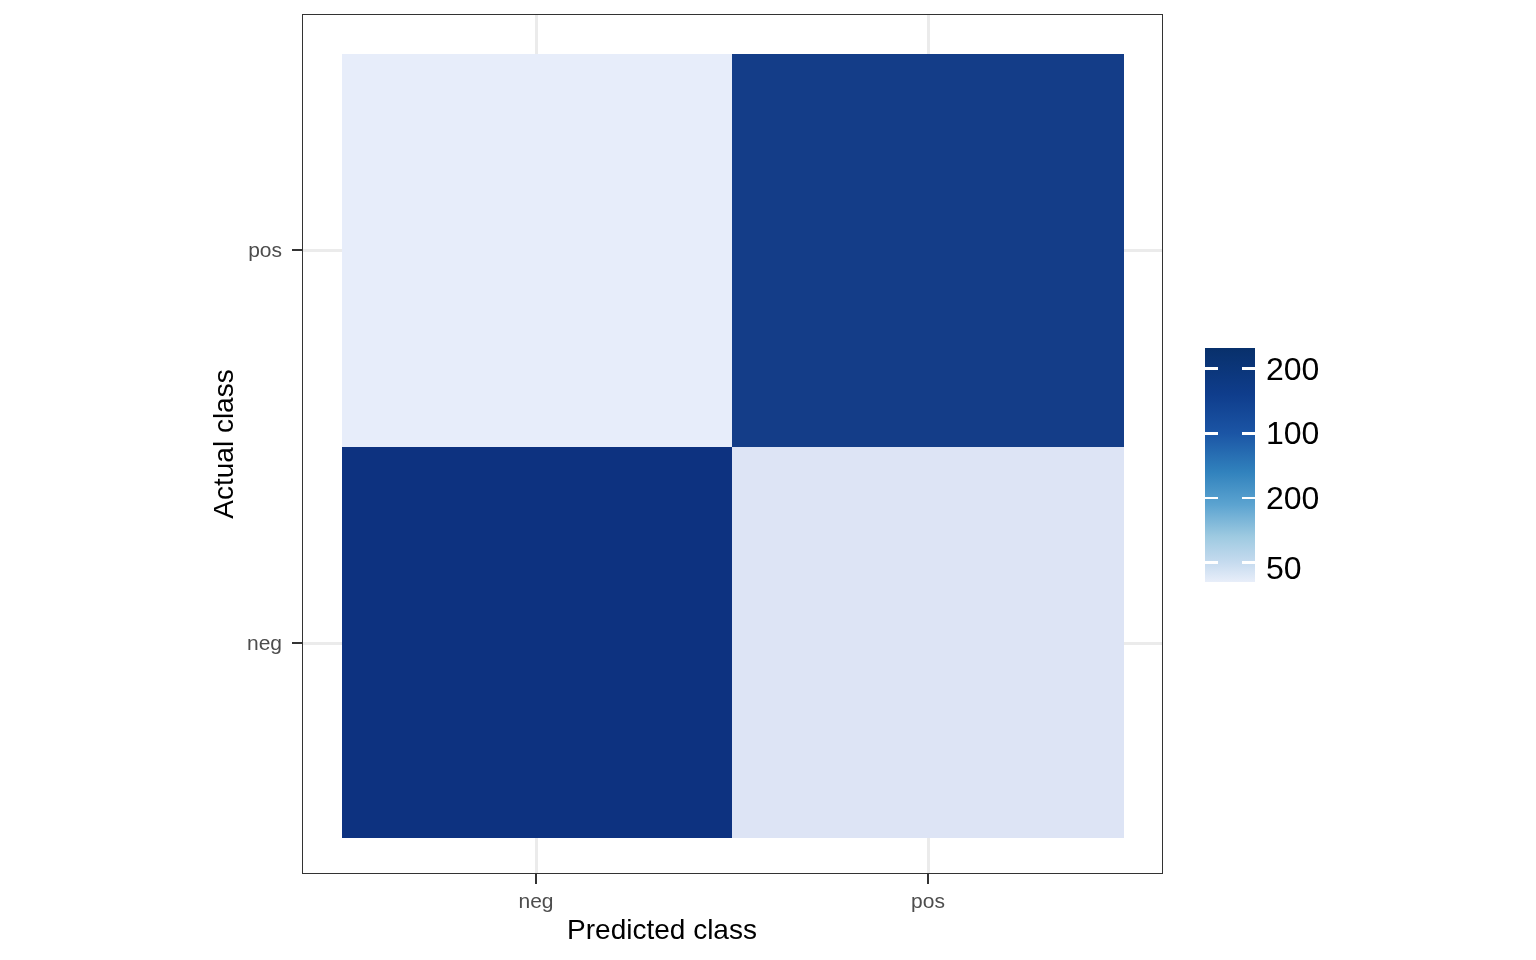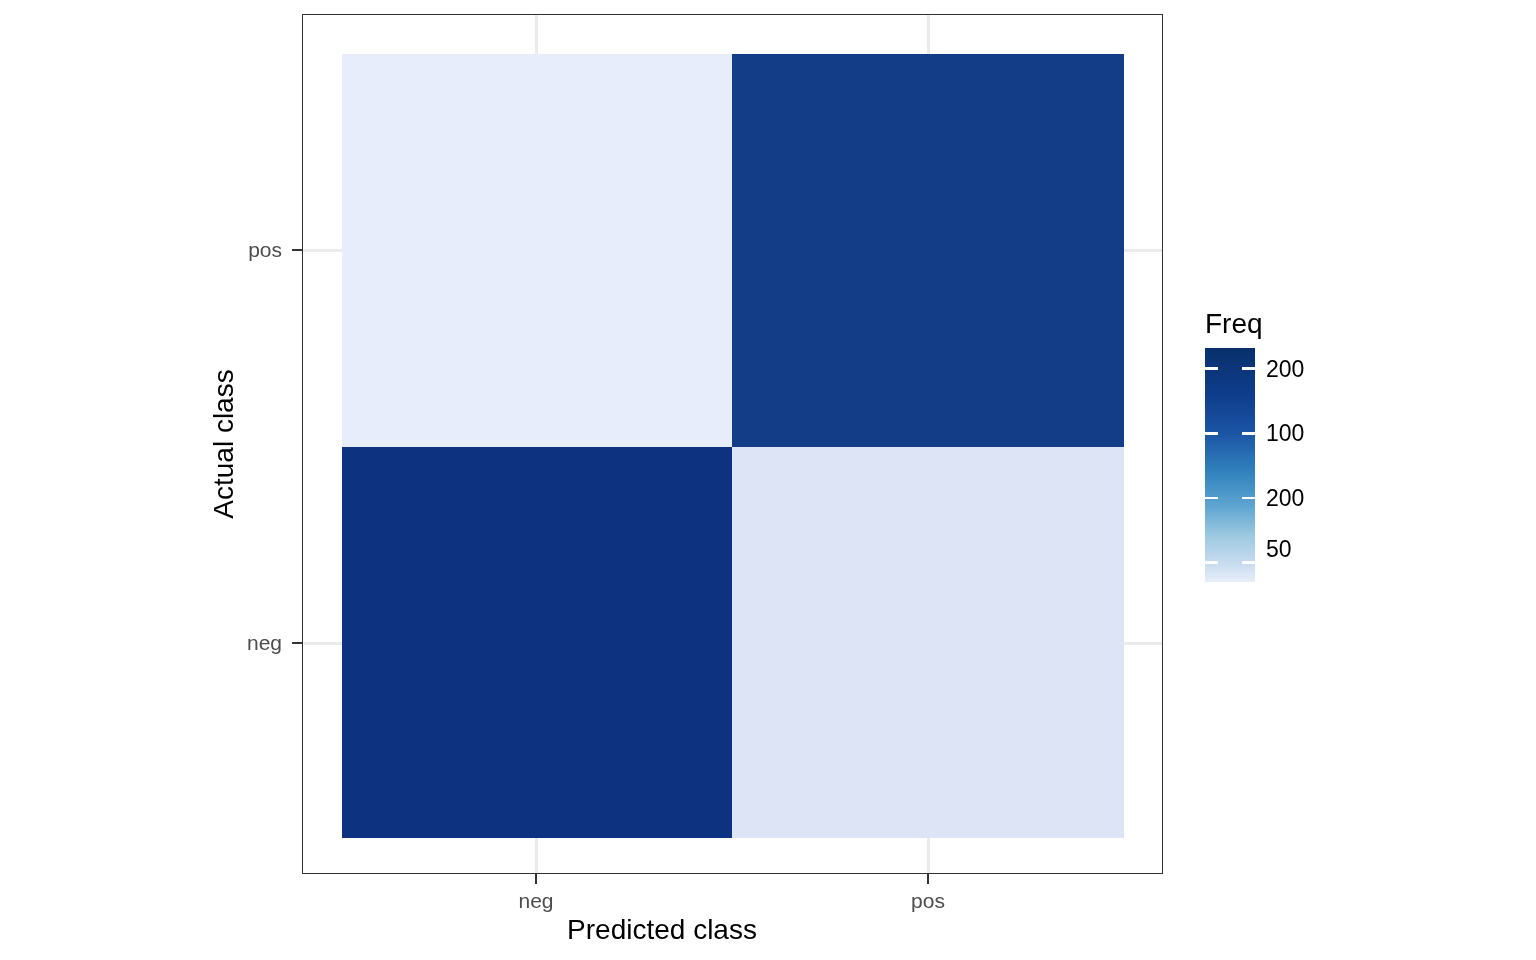--- a/index.html
+++ b/index.html
@@ -97,21 +97,21 @@
   .legend-tick{
     position:absolute;
     height:2.5px;background:#ffffff;
     width:13px;
   }
   .legend-tick.left{left:0;}
   .legend-tick.right{right:0;}
   .legend-label{
     position:absolute;
     left:1266px;
-    font-size:23px;color:#000000;
+    font-size:32px;color:#000000;
     white-space:nowrap;
     transform:translateY(-50%);
   }
 </style>
 </head>
 <body>
 
 <div id="root">
 
   <div id="panel">
@@ -144,34 +144,31 @@
   <div class="xtick-mark" style="left:535px;top:874px;"></div>
   <div class="xtick-mark" style="left:927px;top:874px;"></div>
 
   <div class="xtick-label" style="left:536px;top:889px;">neg</div>
   <div class="xtick-label" style="left:928px;top:889px;">pos</div>
 
   <div id="xtitle">
     <span>Predicted class</span>
   </div>
 
-  <div id="legend">
-    <div id="legend-title">Freq</div>
-  </div>
 
   <div id="legend-bar">
     <div id="legend-gradient" style="background: linear-gradient(rgb(8, 48, 107) 0%, rgb(15, 61, 140) 19.89%, rgb(27, 85, 165) 36.46%, rgb(49, 130, 189) 53.04%, rgb(91, 163, 208) 66.85%, rgb(158, 202, 225) 80.66%, rgb(198, 219, 239) 91.71%, rgb(232, 238, 249) 100%);"></div>
 
   <div class="legend-tick left" style="top: 19.4351px;"></div>
       <div class="legend-tick right" style="top: 19.4351px;"></div>
       <div class="legend-tick left" style="top: 84.076px;"></div>
       <div class="legend-tick right" style="top: 84.076px;"></div>
       <div class="legend-tick left" style="top: 148.717px;"></div>
       <div class="legend-tick right" style="top: 148.717px;"></div>
       <div class="legend-tick left" style="top: 213.358px;"></div>
       <div class="legend-tick right" style="top: 213.358px;"></div>
     </div>
 
 <div class="legend-label" style="top: 368.685px;">200</div>
     <div class="legend-label" style="top: 433.326px;">100</div>
     <div class="legend-label" style="top: 497.967px;">200</div>
-    <div class="legend-label" style="top: 549px;">50</div>
+    <div class="legend-label" style="top: 568px;">50</div>
   </div>
 
 </body></html>

